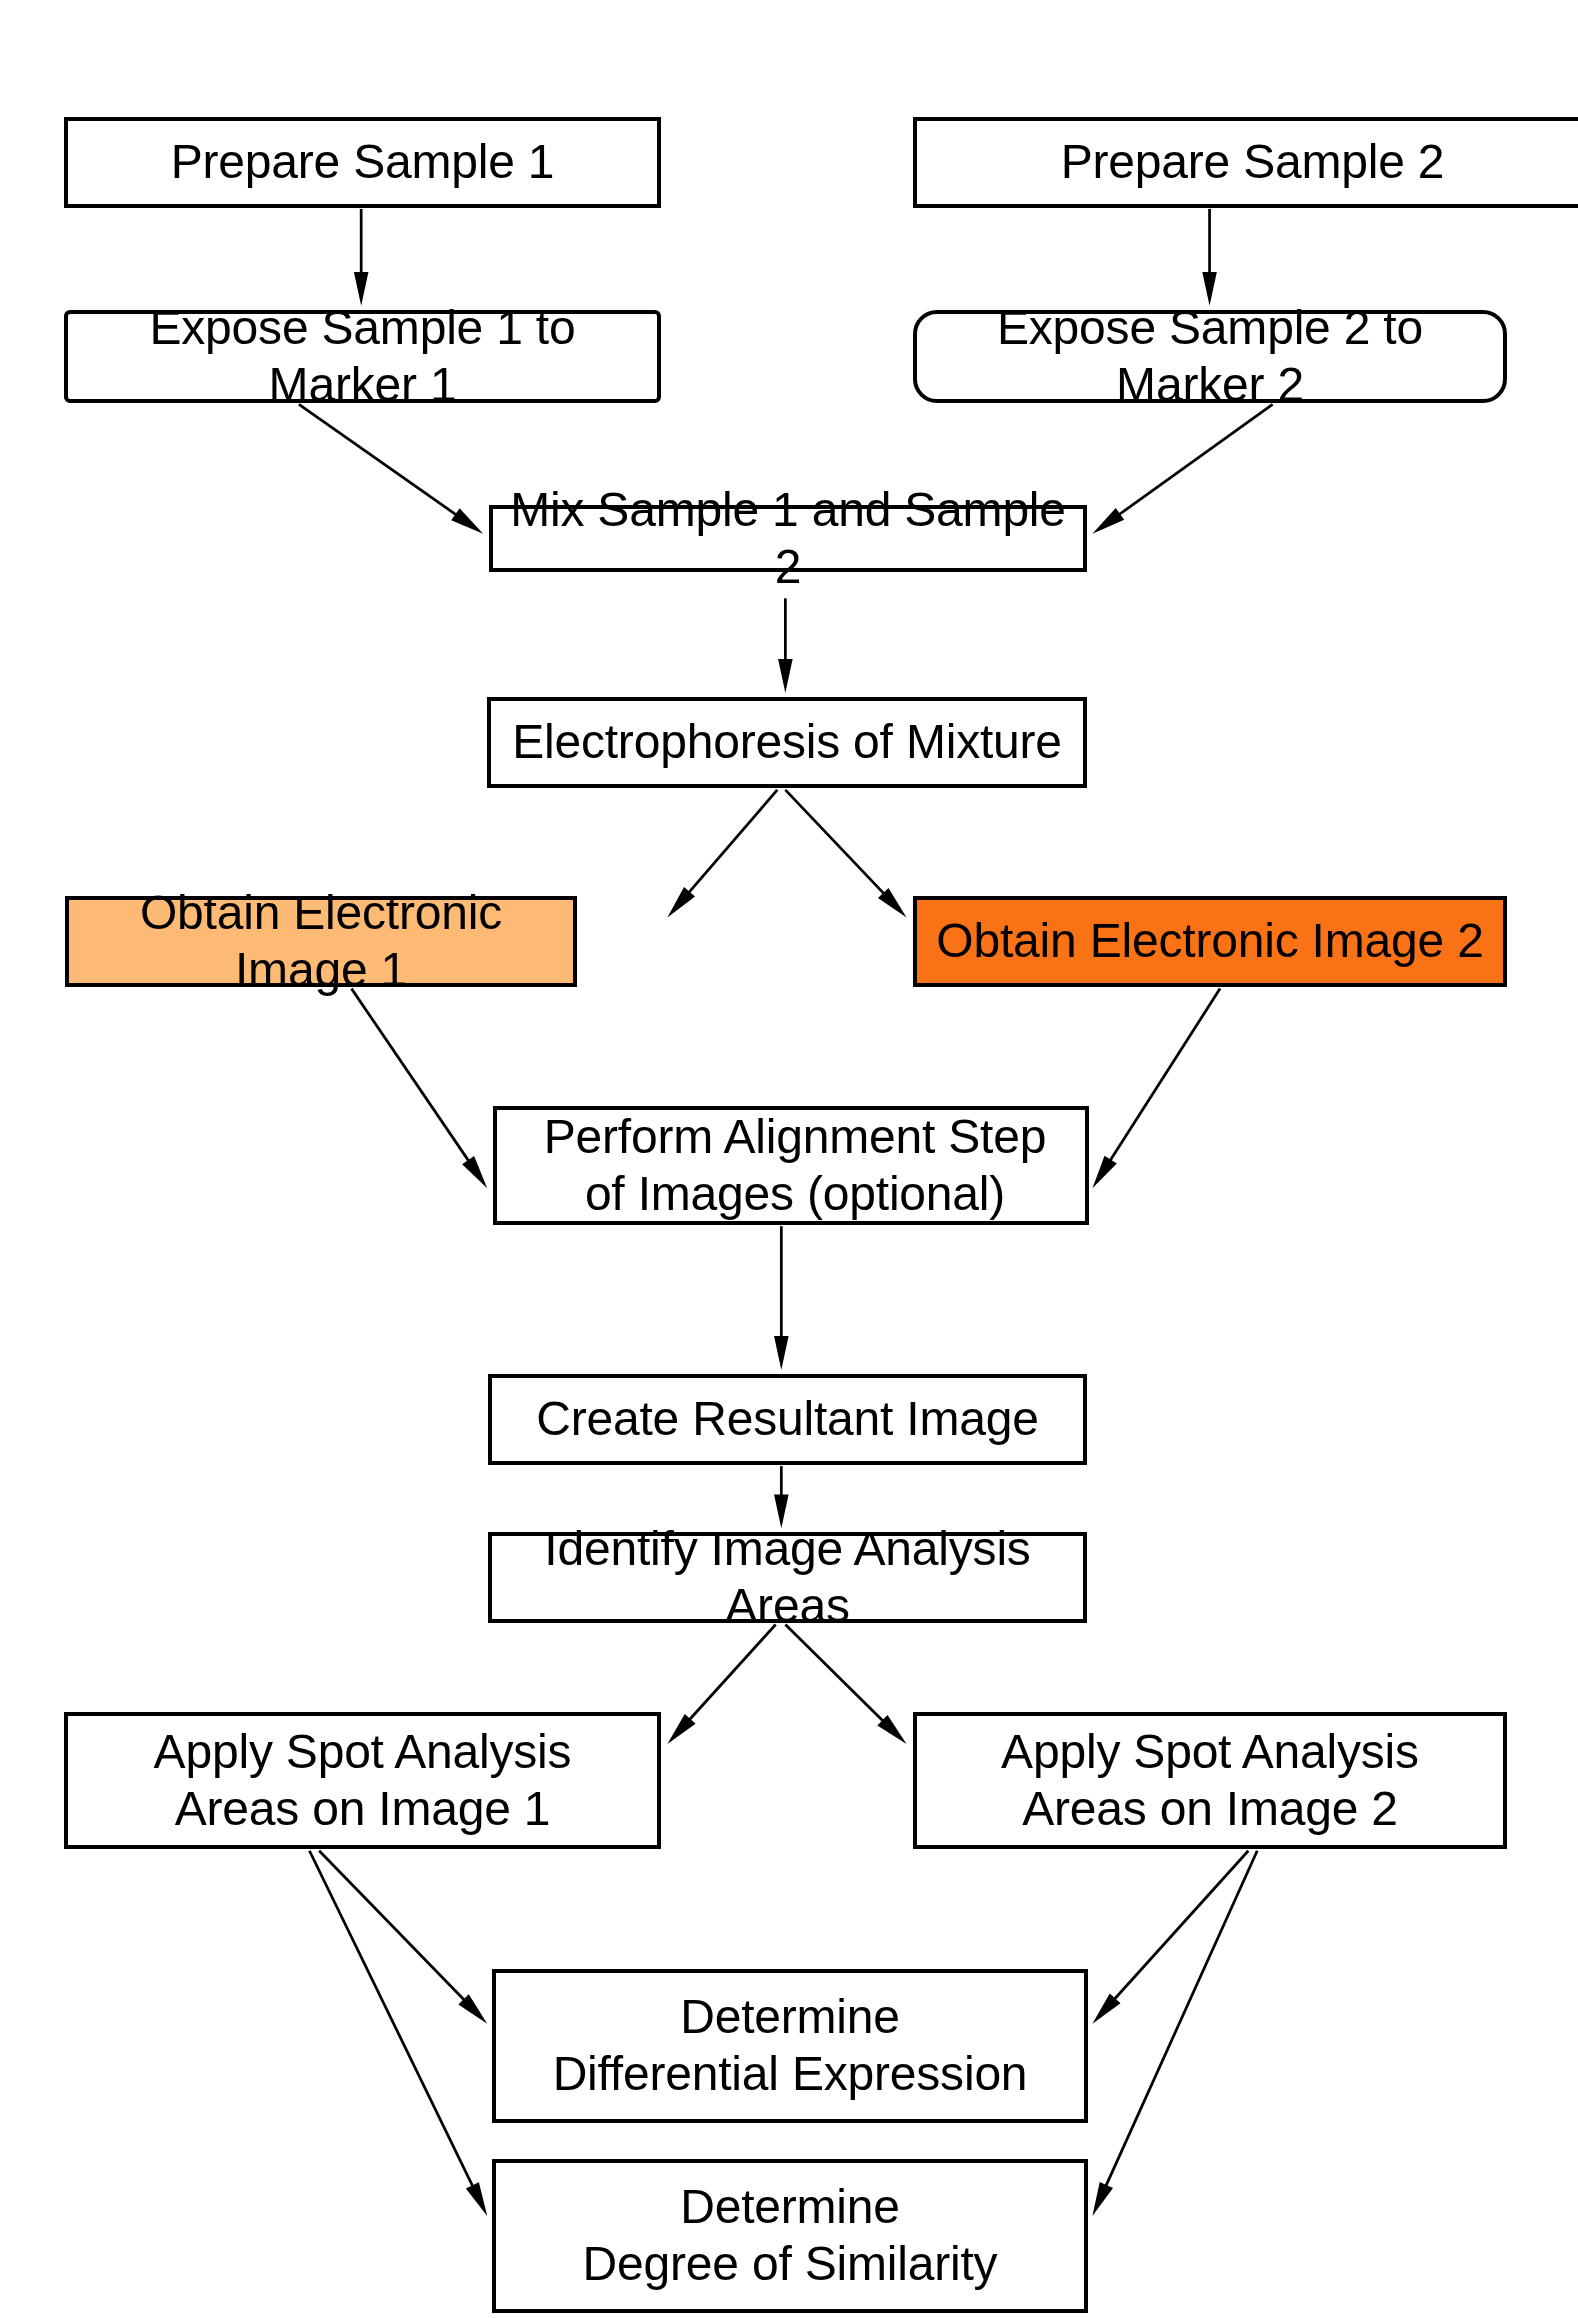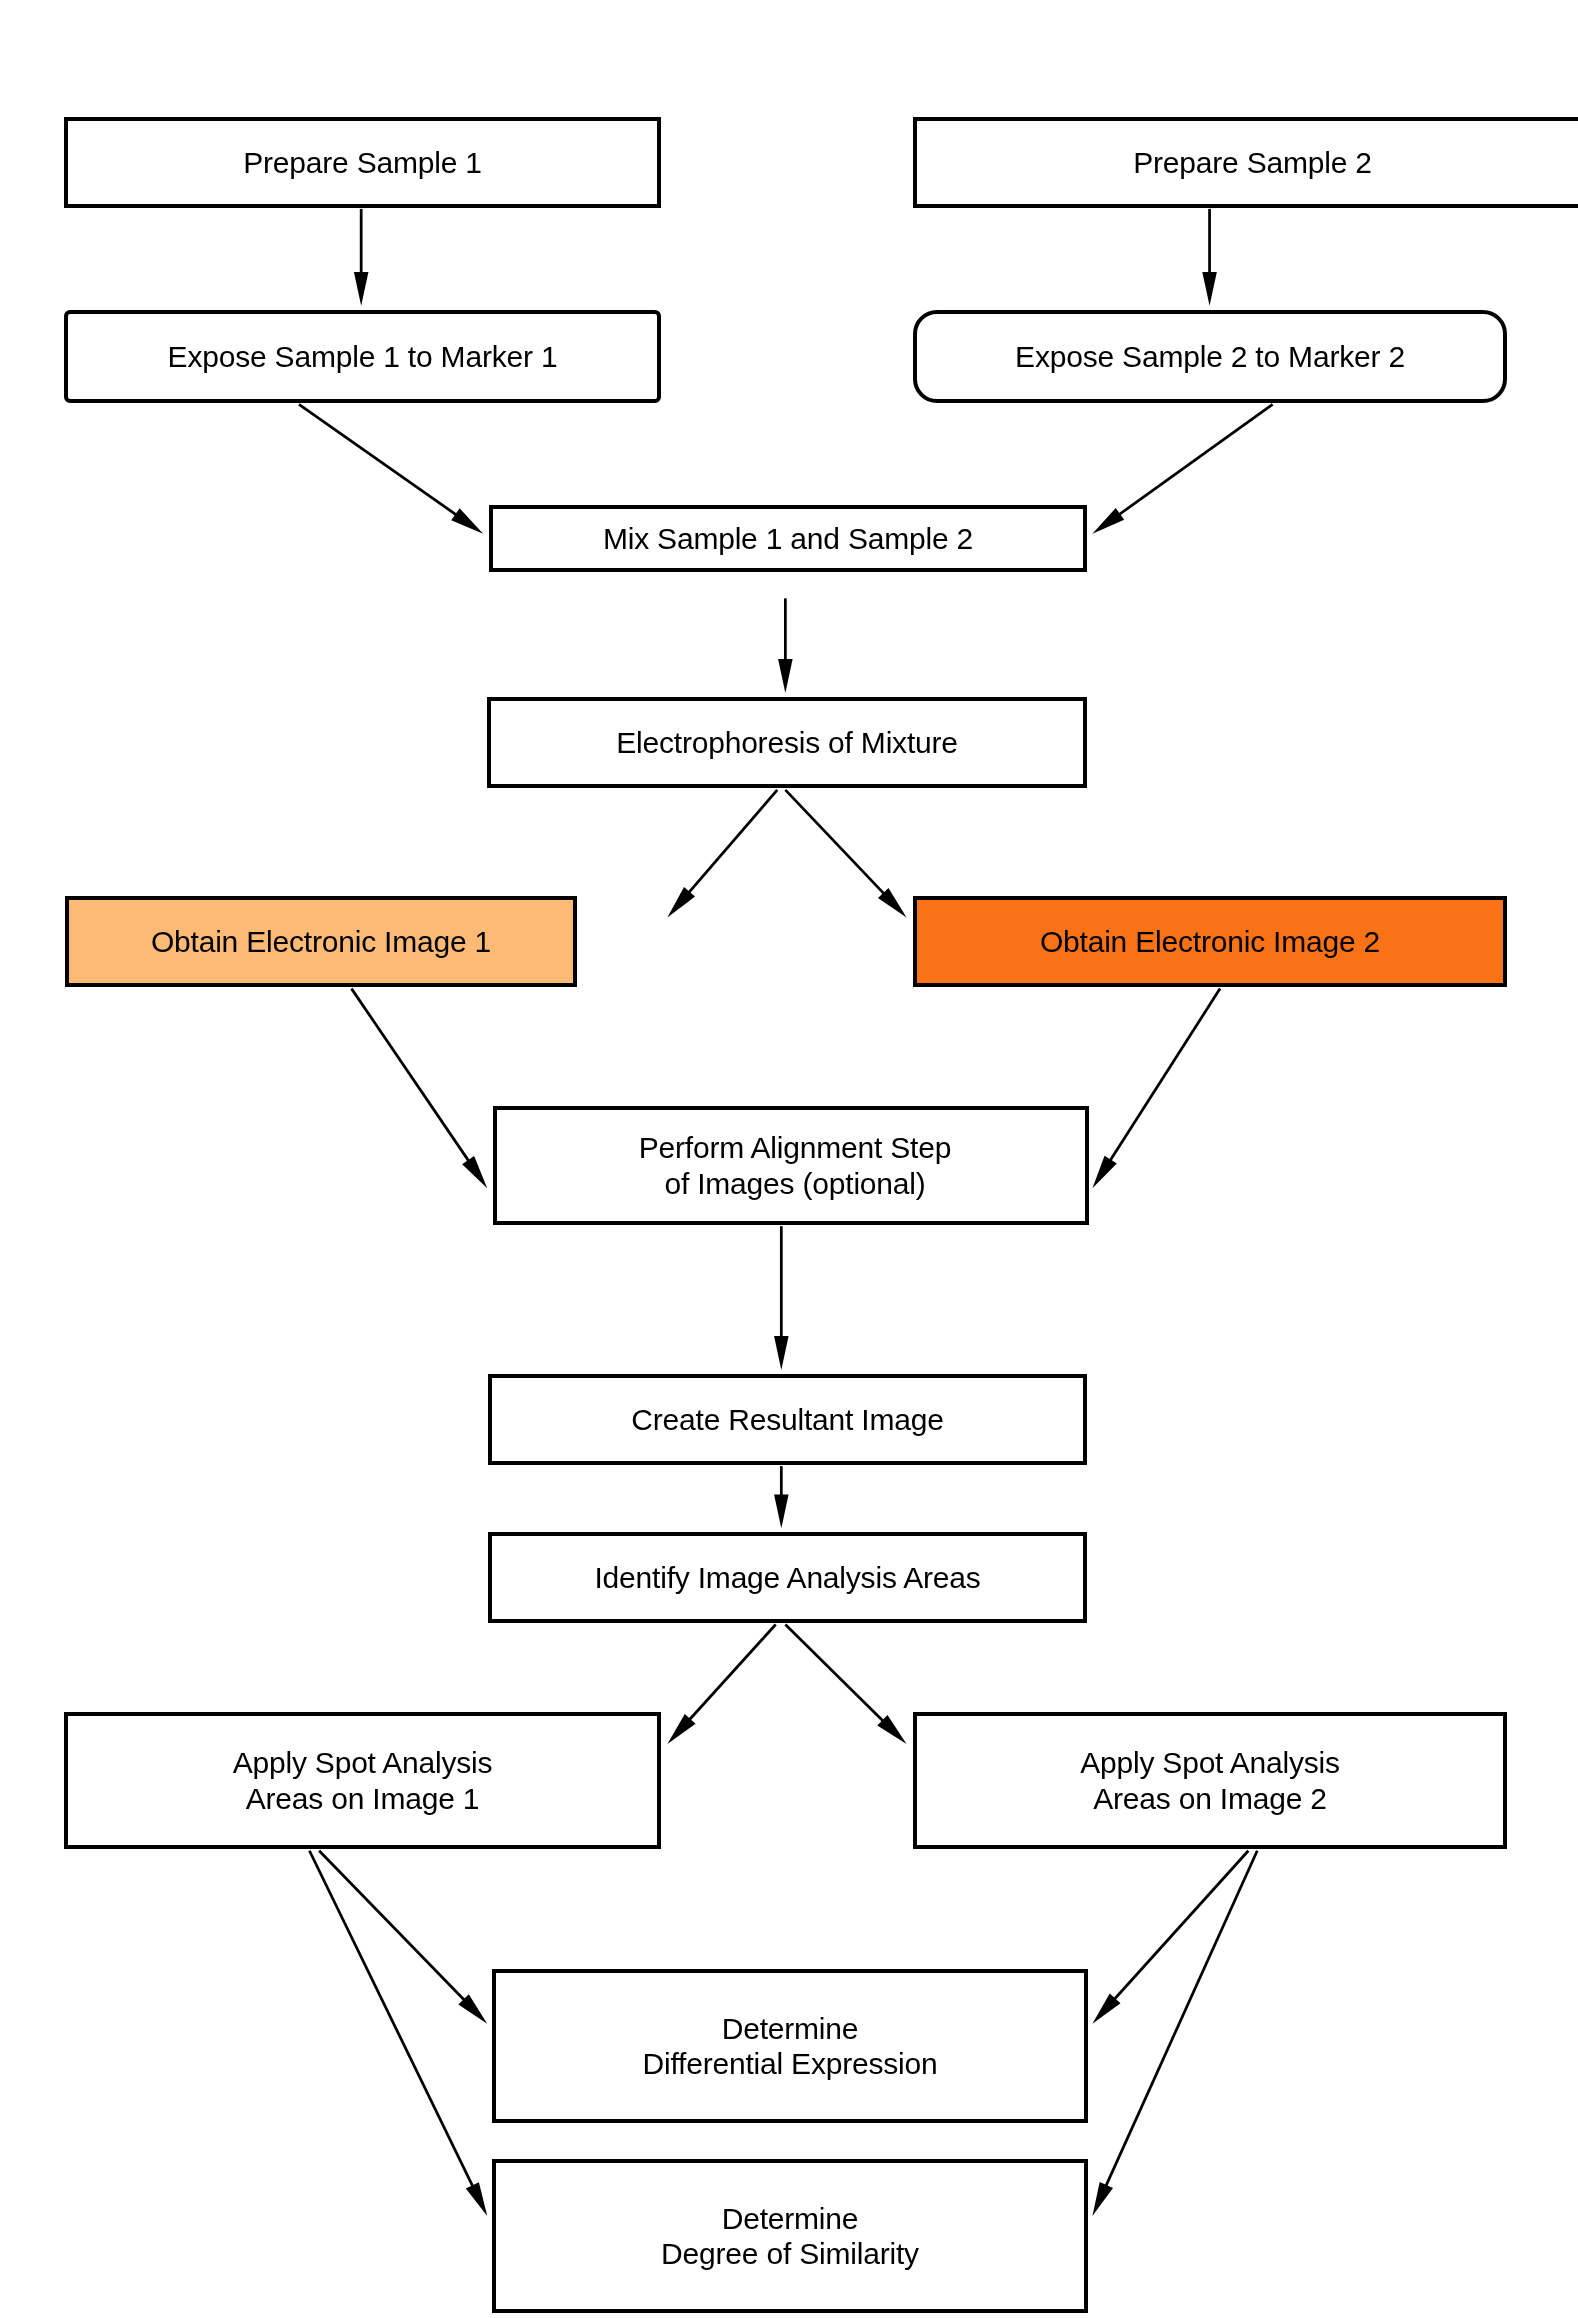--- a/index.html
+++ b/index.html
@@ -28,21 +28,21 @@
     box-sizing: border-box;
     background: #ffffff;
     border: 4px solid #000000;
     display: flex;
     align-items: center;
     justify-content: center;
     text-align: center;
     z-index: 2;
   }
   .node-label {
-    font-size: 30px;
+    font-size: 48px;
     line-height: 1.18;
     color: #000000;
     letter-spacing: -0.2px;
     white-space: pre-line;
     padding: 0 8px;
   }
 </style>
 </head>
 <body>
 

